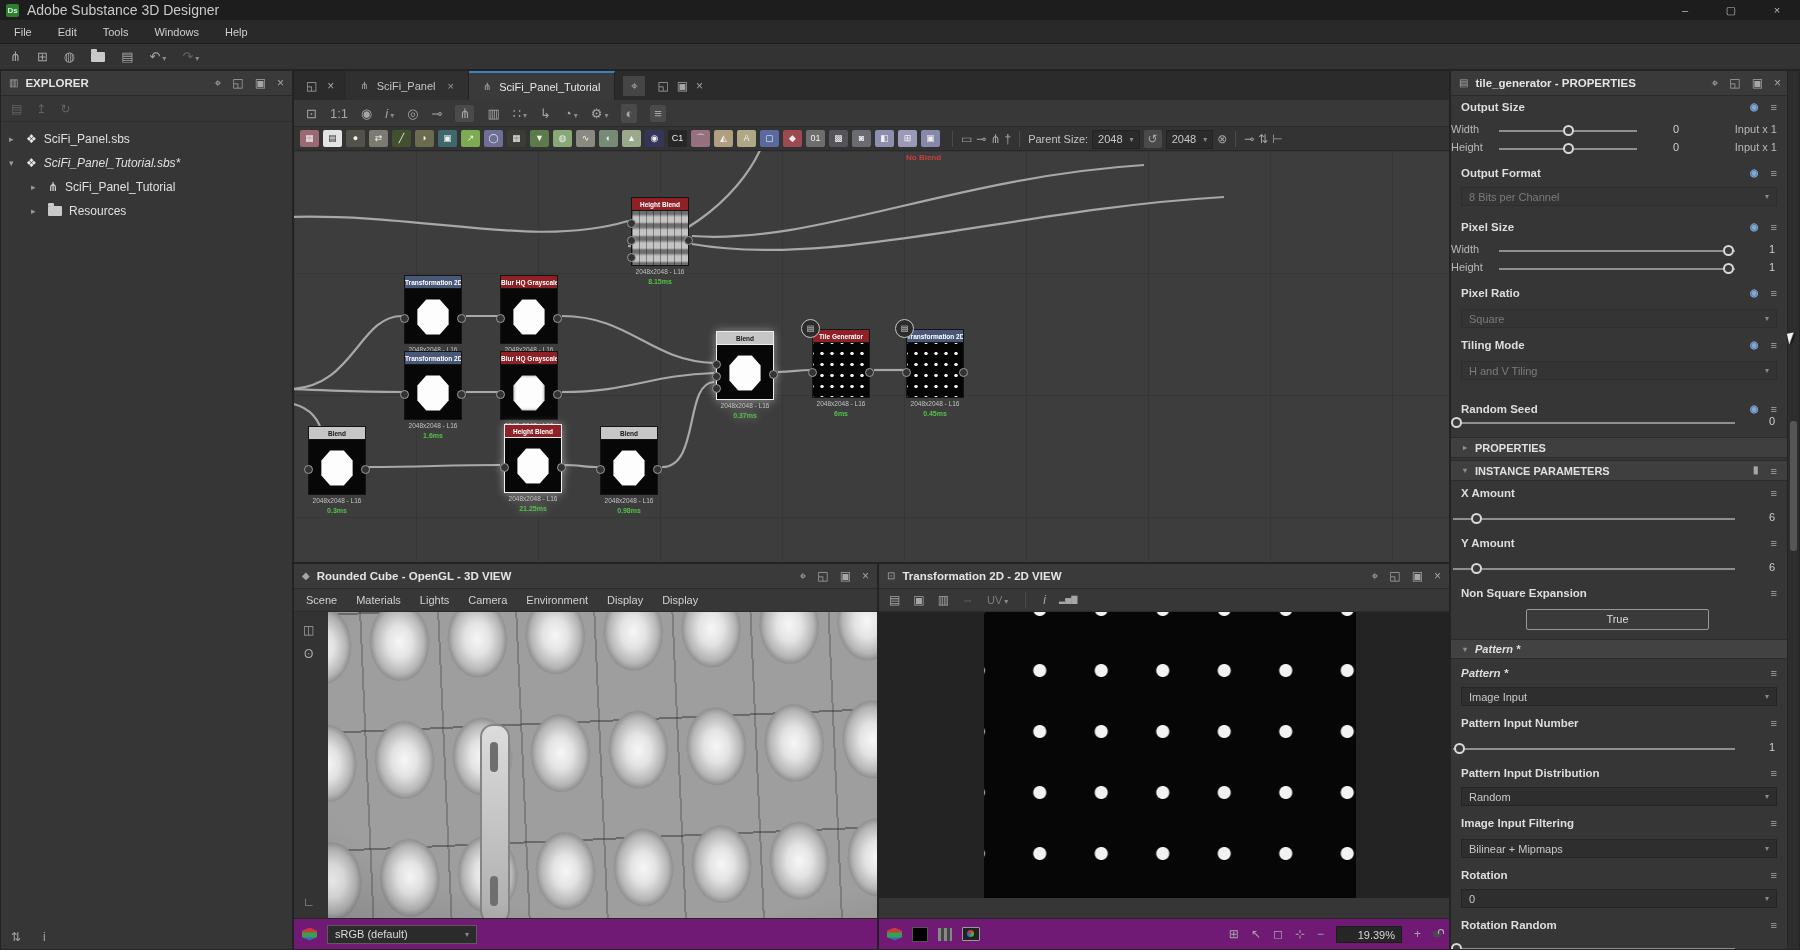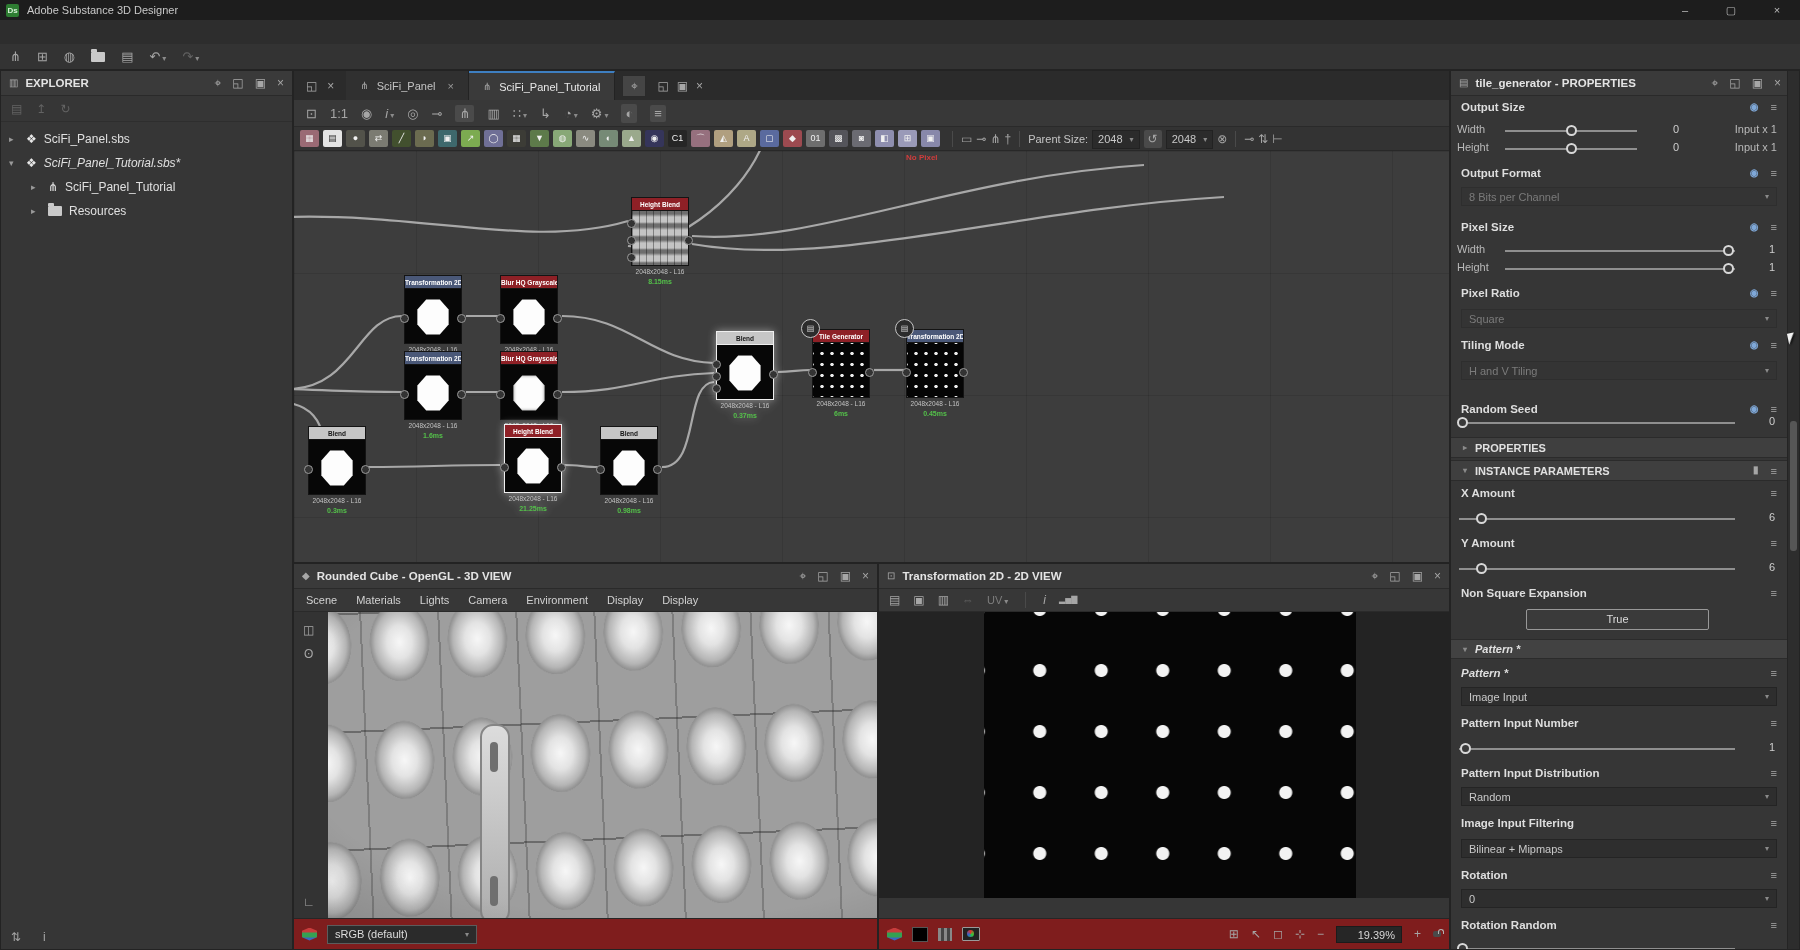--- a/index.html
+++ b/index.html
@@ -5,21 +5,21 @@
   html,body{margin:0;padding:0;overflow:hidden;background:#1d1d1d;}
   #app{position:relative;width:1800px;height:950px;background:#2d2d2d;font-family:"Liberation Sans",sans-serif;font-size:11px;color:#cfcfcf;overflow:hidden;}
   .abs{position:absolute;}
   .ic{color:#a6a6a6;display:inline-block;text-align:center;font-size:12px;line-height:1;}
   .ic.dim{color:#636363;}
   .ic.sm{font-size:10px;}
   .chev{font-size:8px;color:#8a8a8a;margin-left:2px;}
   
   .titlebar{left:0;top:0;width:1800px;height:20px;background:#1d1d1d;display:flex;align-items:center;gap:8px;padding-left:6px;box-sizing:border-box;}
   .logo{width:13px;height:13px;background:#2e7d32;color:#d7f0d7;font-size:8px;font-weight:bold;text-align:center;line-height:13px;border-radius:2px;}
-  .wtitle{color:#c9c9c9;font-size:11px;}
+  .wtitle{color:#c9c9c9;font-size:14px;}
   .wctl{position:absolute;right:0;top:0;height:20px;display:flex;}
   .wctl span{width:46px;text-align:center;line-height:20px;color:#bbb;font-size:11px;}
   .menubar{left:0;top:20px;width:1800px;height:24px;background:#292929;border-bottom:1px solid #1f1f1f;display:flex;align-items:center;gap:26px;padding-left:14px;box-sizing:border-box;}
   .menubar span{color:#cfcfcf;}
   .maintb{left:0;top:44px;width:1800px;height:26px;background:#333333;border-bottom:1px solid #232323;display:flex;align-items:center;gap:16px;padding-left:10px;box-sizing:border-box;}
   .maintb .ic{font-size:13px;}
   
   .panel{background:#363636;border:1px solid #232323;box-sizing:border-box;}
   .phead{height:25px;background:#3a3a3a;border-bottom:1px solid #2a2a2a;display:flex;align-items:center;gap:7px;padding:0 8px;box-sizing:border-box;}
   .ptitle{font-weight:bold;color:#e4e4e4;font-size:11.5px;white-space:nowrap;}
@@ -78,21 +78,21 @@
     background-color:#9e9e9e;
     background-image:
       radial-gradient(46% 40% at 50% 52%, #f7f7f7 0%, #e3e3e3 35%, #b5b5b5 68%, #8f8f8f 82%, rgba(0,0,0,0) 83%),
       repeating-linear-gradient(0deg, rgba(30,30,30,.40) 0 2px, rgba(0,0,0,0) 2px 118px),
       repeating-linear-gradient(90deg, rgba(50,50,50,.30) 0 2px, rgba(0,0,0,0) 2px 78px);
     background-size:78px 118px,auto,auto;}
   .v3port::after{content:"";position:absolute;inset:0;background:radial-gradient(120% 110% at 60% 40%,transparent 55%,rgba(0,0,0,.28));}
   .bracket{position:absolute;left:152px;top:112px;width:26px;height:196px;background:linear-gradient(#dcdcdc,#adadad);border:2px solid #858585;border-radius:13px;}
   .bracket::before,.bracket::after{content:"";position:absolute;left:8px;width:8px;height:30px;background:#6f6f6f;border-radius:4px;}
   .bracket::before{top:16px;} .bracket::after{bottom:16px;}
-  .vbar{position:absolute;left:0;bottom:0;width:100%;height:31px;background:#7f1d1d;border-top:1px solid #262626;display:flex;align-items:center;gap:10px;padding:0 8px;box-sizing:border-box;}
+  .vbar{position:absolute;left:0;bottom:0;width:100%;height:31px;background:#701a75;border-top:1px solid #262626;display:flex;align-items:center;gap:10px;padding:0 8px;box-sizing:border-box;}
   .layers3d{width:15px;height:13px;background:linear-gradient(180deg,#c83c3c 0 4px,#35a152 5px 9px,#3a66c0 10px 13px);clip-path:polygon(50% 0,100% 25%,100% 75%,50% 100%,0 75%,0 25%);}
   .dd{height:19px;background:#2b2b2b;border:1px solid #5c5c5c;display:flex;align-items:center;padding:0 7px;gap:8px;color:#dcdcdc;box-sizing:border-box;}
   .v2tools{position:absolute;left:0;top:25px;width:100%;height:23px;background:#373737;border-bottom:1px solid #2a2a2a;display:flex;align-items:center;gap:13px;padding-left:10px;box-sizing:border-box;}
   .v2port{position:absolute;left:0;top:48px;right:0;bottom:51px;background:#232323;overflow:hidden;}
   .dotimg{position:absolute;left:105px;top:0px;width:372px;height:288px;background-color:#060606;
     background-image:radial-gradient(circle,#f2f2f2 6px,rgba(0,0,0,0) 7px);background-size:61.5px 61px;background-position:25px 28px;}
   .v2info{position:absolute;left:0;bottom:31px;width:100%;height:20px;display:flex;align-items:center;padding-left:12px;box-sizing:border-box;color:#e2e2e2;font-size:11.5px;background:#2a2a2a;}
   .zoomfield{width:66px;height:17px;background:#262626;border:1px solid #1b1b1b;color:#d8d8d8;text-align:right;padding:0 6px;line-height:17px;box-sizing:border-box;}
   .blackswatch{width:14px;height:13px;background:#000;border:1px solid #555;}
   .cols{width:14px;height:13px;background:repeating-linear-gradient(90deg,#888 0 3px,#444 3px 6px);}
@@ -100,21 +100,21 @@
   .monitor::after{content:"";position:absolute;left:4px;top:2px;width:7px;height:7px;border-radius:50%;background:conic-gradient(#d33,#3c3,#36c,#d33);}
   .monbox{background:#4a4a4a;border-radius:2px;padding:3px 4px;}
   .lock{position:relative;width:10px;height:8px;background:#b5b5b5;border-radius:1px;margin-top:5px;}
   .lock::before{content:"";position:absolute;top:-5px;left:1px;width:6px;height:5px;border:1.5px solid #b5b5b5;border-bottom:none;border-radius:4px 4px 0 0;box-sizing:border-box;}
   
   .prop{overflow:hidden;}
   .phd{position:absolute;left:10px;right:22px;height:16px;font-weight:bold;color:#dedede;font-size:11.5px;}
   .pico{position:absolute;right:0;top:0;display:flex;gap:12px;}
   .expose{color:#7fa8d8;font-size:10px;}
   .mline{color:#a8a8a8;font-size:11px;}
-  .srow{position:absolute;left:6px;right:22px;height:18px;}
+  .srow{position:absolute;left:0;right:22px;height:18px;}
   .slbl{position:absolute;left:0;top:2px;color:#b9b9b9;}
   .track{position:absolute;top:9px;height:2px;background:#8f8f8f;}
   .thumb{position:absolute;top:-5px;width:11px;height:11px;border:2px solid #d8d8d8;border-radius:50%;background:#3a3a3a;box-sizing:border-box;margin-left:-5px;}
   .num{position:absolute;top:2px;color:#cdcdcd;}
   .mode{position:absolute;top:2px;right:0;color:#b9b9b9;}
   .pdd{position:absolute;left:10px;right:22px;height:19px;background:#2e2e2e;border:1px solid #242424;display:flex;align-items:center;padding:0 7px;color:#c9c9c9;box-sizing:border-box;}
   .pdd.dis{color:#7b7b7b;background:#343434;border-color:#2e2e2e;}
   .pdd .chev{margin-left:auto;}
   .secbar{position:absolute;left:0;right:12px;height:21px;background:#3f3f3f;border-top:1px solid #2b2b2b;border-bottom:1px solid #2b2b2b;display:flex;align-items:center;gap:8px;padding:0 10px;font-weight:bold;color:#e0e0e0;box-sizing:border-box;}
   .btnTrue{position:absolute;left:75px;right:90px;height:19px;border:1px solid #989898;background:#3a3a3a;color:#dcdcdc;text-align:center;line-height:19px;border-radius:2px;}
@@ -131,20 +131,27 @@
   <div class="abs titlebar">
     <span class="logo">Ds</span>
     <span class="wtitle">Adobe Substance 3D Designer</span>
     <div class="wctl">
       <span>–</span>
       <span>▢</span>
       <span>×</span>
     </div>
   </div>
 
+  <div class="abs menubar">
+    <span>File</span>
+    <span>Edit</span>
+    <span>Tools</span>
+    <span>Windows</span>
+    <span>Help</span>
+  </div>
 
   <div class="abs maintb">
     <span class="ic">⋔</span>
     <span class="ic">⊞</span>
     <span class="ic">◍</span>
     <span class="folder"></span>
     <span class="ic">▤</span>
     <span>
       <span class="ic">↶</span><span class="chev">▾</span>
     </span>
@@ -304,21 +311,21 @@
           <path d="M172,241 C186,241 192,241 206,241"></path>
           <path d="M268,165 C336,165 356,210 420,212"></path>
           <path d="M268,241 C336,241 356,224 420,222"></path>
           <path d="M74,316 C130,316 150,314 206,314"></path>
           <path d="M270,314 C284,314 292,316 304,316"></path>
           <path d="M368,316 C406,316 390,232 420,231"></path>
           <path d="M484,221 C498,221 504,219 516,219"></path>
           <path d="M580,219 C594,219 600,219 610,219"></path>
         </g>
       </svg>
-      <span class="gnote" style="left:612px;top:2px;">No Pixel</span>
+      <span class="gnote" style="left:612px;top:2px;">No Blend</span>
 
       <div class="node hred" style="left:337px;top:46px;">
         <div class="nhead">Height Blend</div>
         <div class="nbody tex">
           <span class="port pL" style="top:8px"></span>
             <span class="port pL" style="top:25px"></span>
             <span class="port pL" style="top:42px"></span>
             <span class="port pR" style="top:25px"></span>
         </div>
         <div class="ncap">2048x2048 - L16</div>

